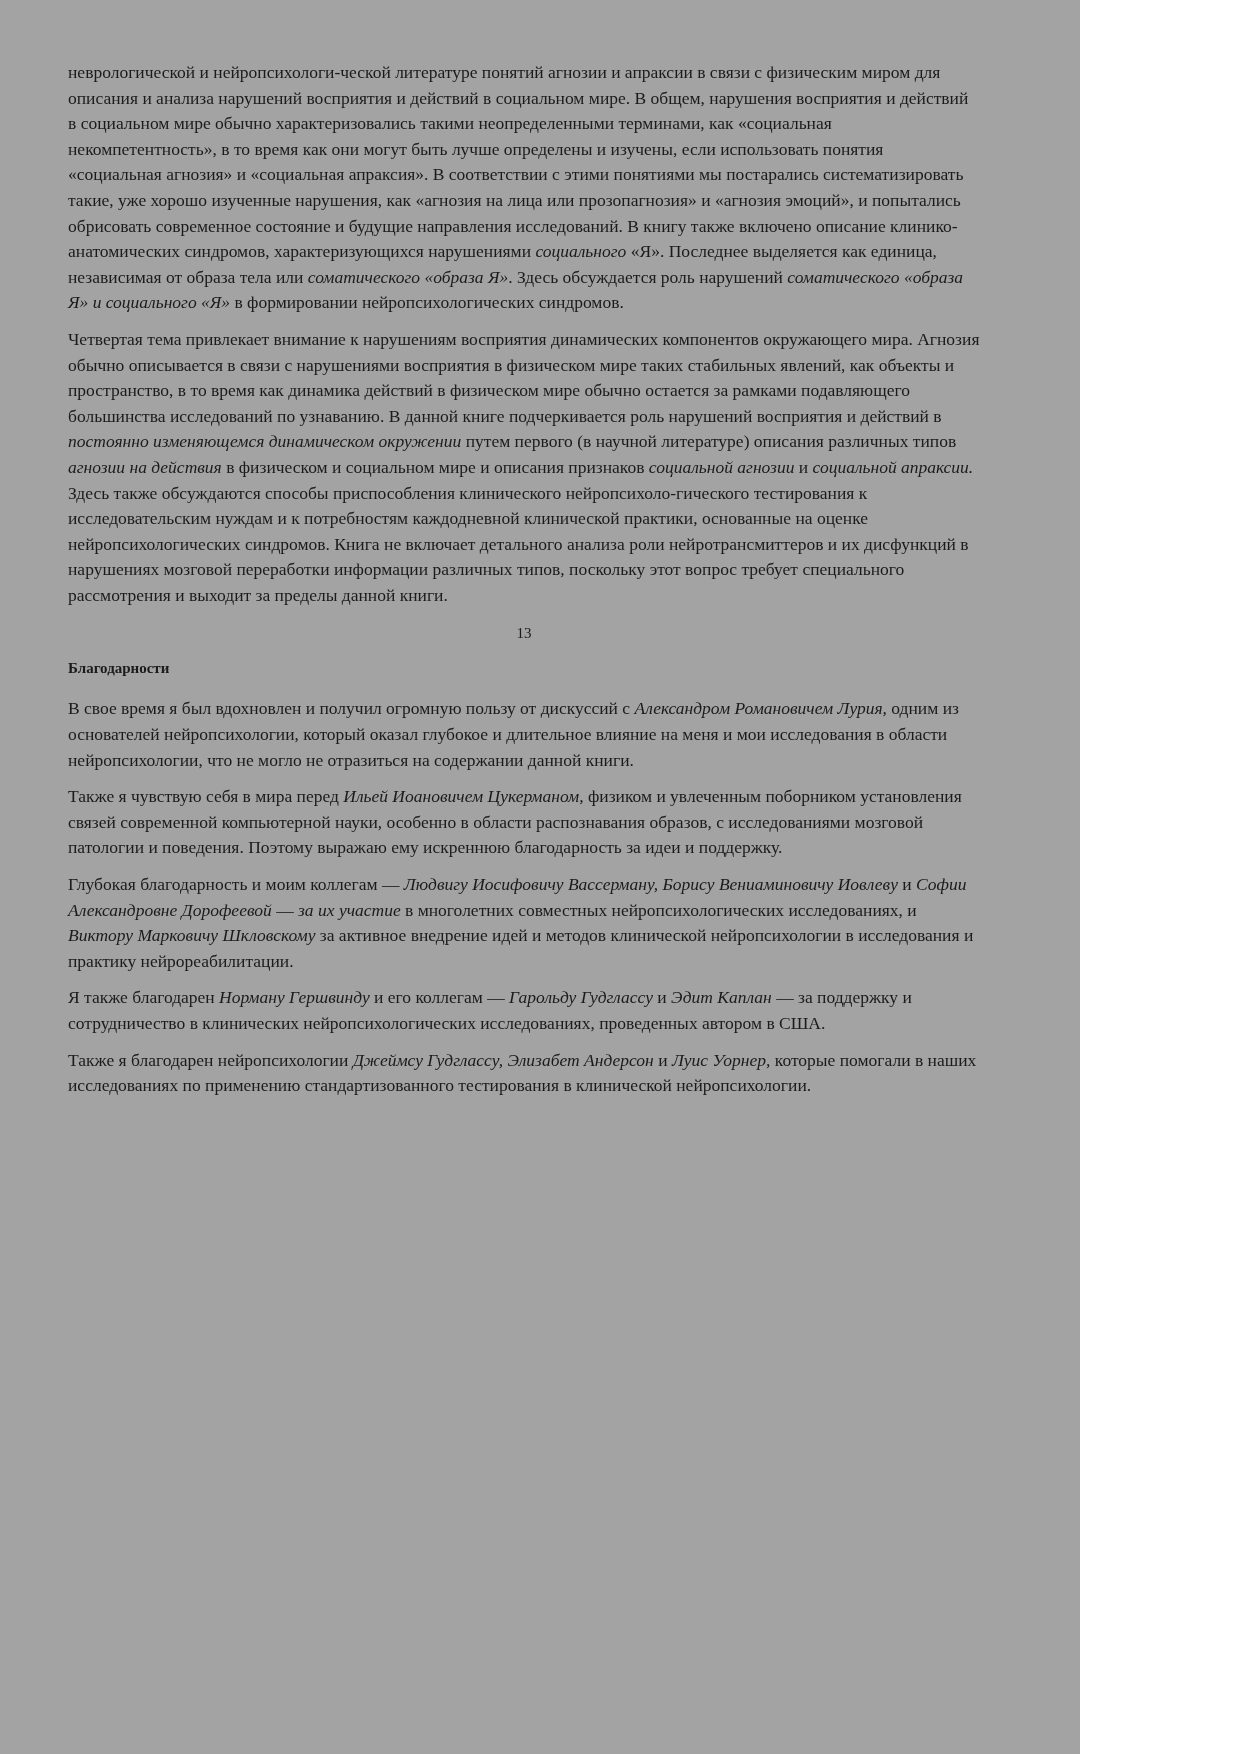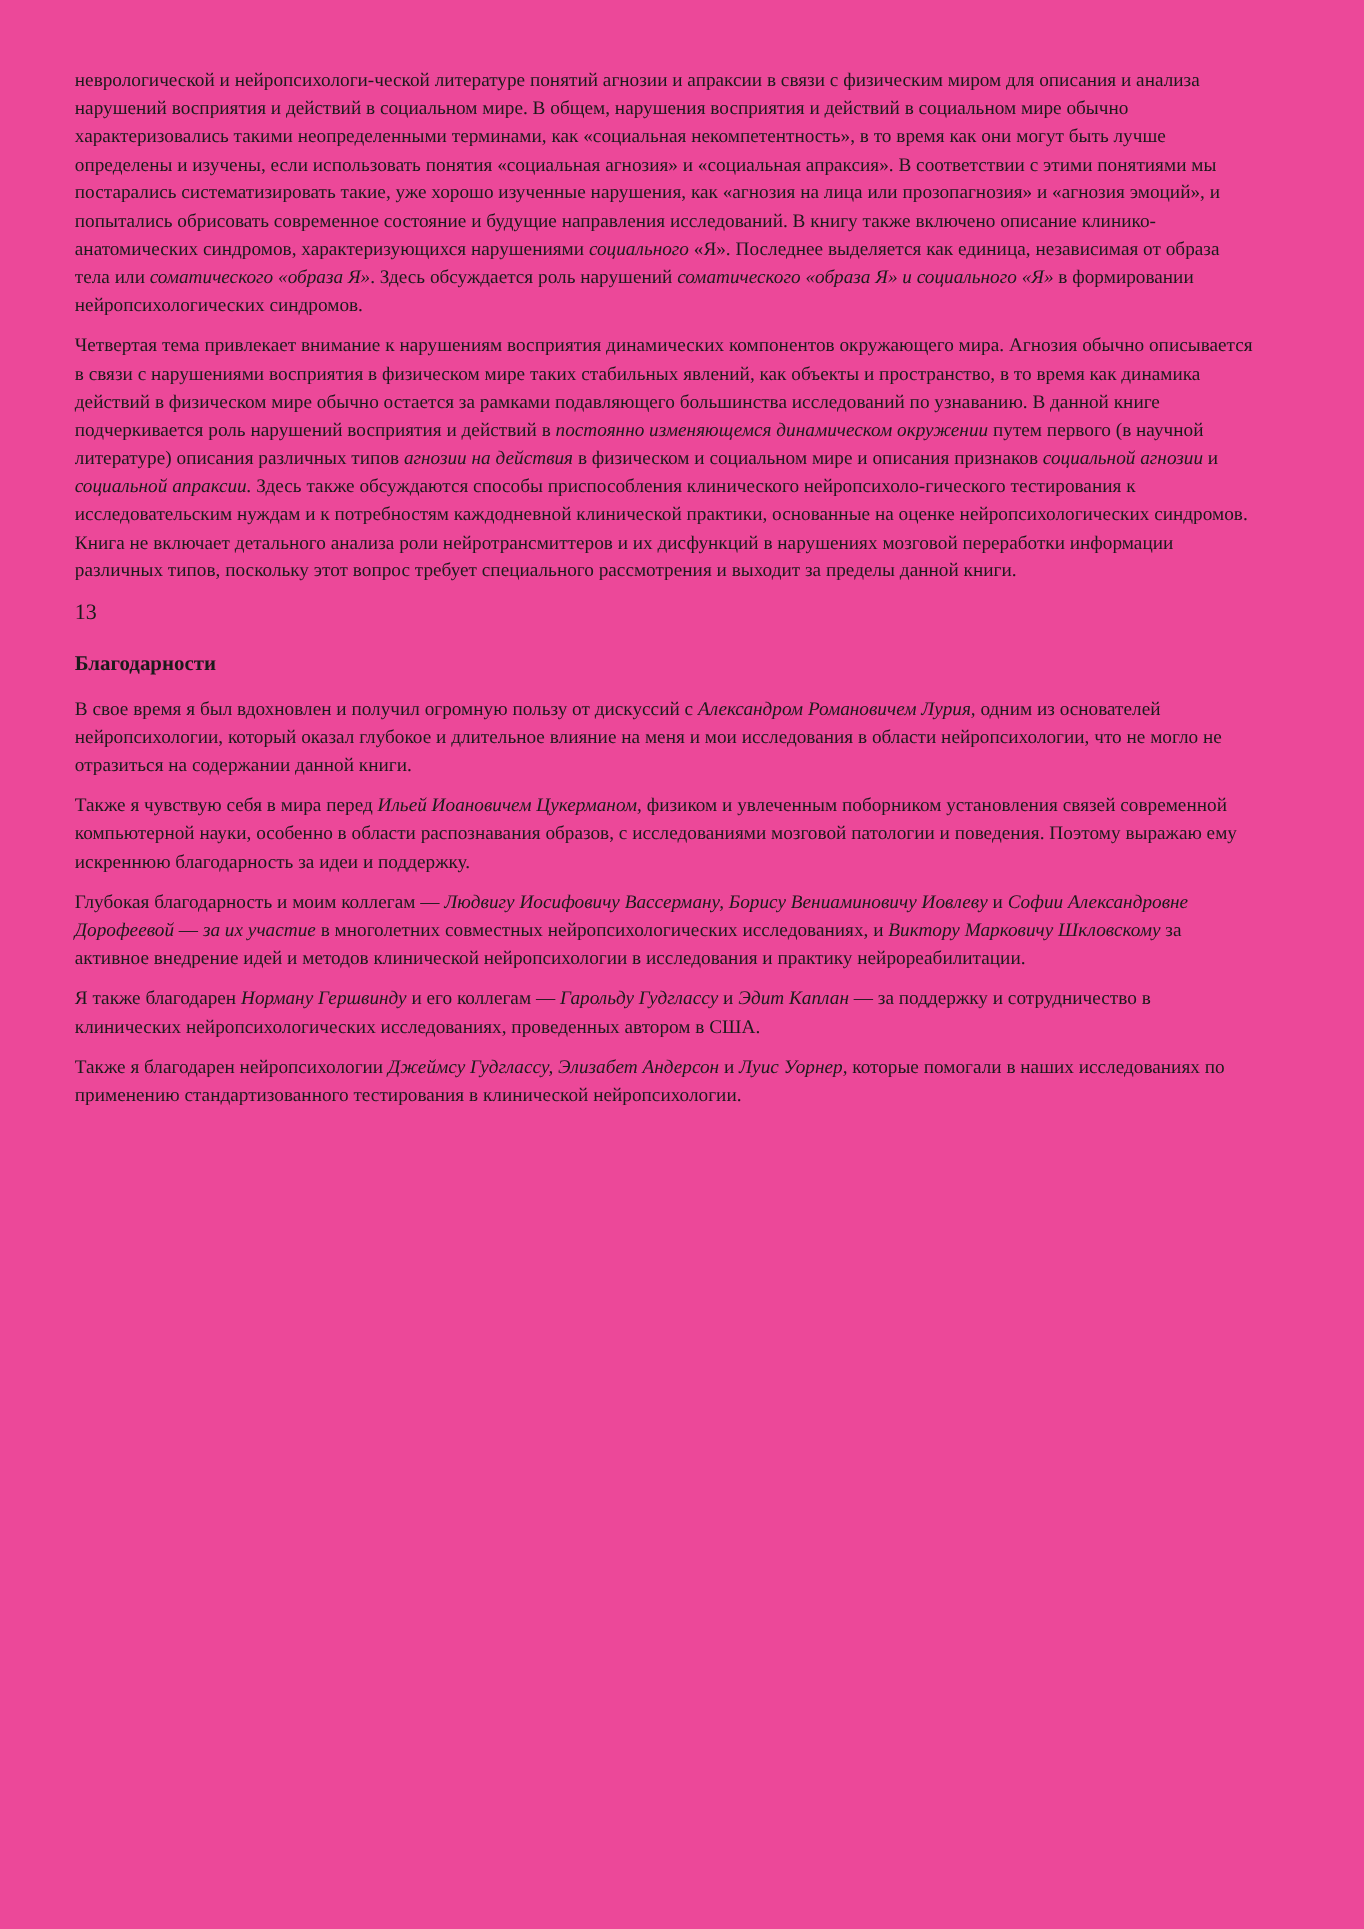--- a/index.html
+++ b/index.html
@@ -2,47 +2,48 @@
 <html><head>
 <meta charset="utf-8">
 <style>
   html, body {
     margin: 0;
     padding: 0;
     background: #ffffff;
   }
   .page {
     position: relative;
-    width: 1240px;
+    width: 1080px;
     min-height: 1754px;
     box-sizing: border-box;
     padding: 60px 100px 60px 68px;
-    background: #ec4899;
+    background: #a3a3a3;
     color: #1b1b1b;
     font-family: "Liberation Serif", "DejaVu Serif", serif;
     font-size: 17.5px;
     line-height: 25.6px;
     text-align: left;
   }
   .para {
     margin: 0 0 11px 0;
   }
   .para em {
     font-style: italic;
   }
   .page-number {
-    font-size: 20px;
+    font-size: 15px;
     line-height: 22px;
     margin: 14px 0 4px 0;
+    text-align: center;
   }
   .section-heading {
-    font-size: 19px;
+    font-size: 15px;
     font-weight: bold;
     line-height: 28px;
-    margin: 22px 0 14px 0;
+    margin: 10px 0 14px 0;
   }
 </style>
 </head>
 <body>
 
 <div class="page">
 
   <p class="para"><span>неврологической и нейропсихологи-ческой литературе понятий агнозии и апраксии в связи с физическим миром для описания и анализа нарушений восприятия и действий в социальном мире. В общем, нарушения восприятия и действий в социальном мире обычно характеризовались такими неопределенными терминами, как «социальная некомпетентность», в то время как они могут быть лучше определены и изучены, если использовать понятия «социальная агнозия» и «социальная апраксия». В соответствии с этими понятиями мы постарались систематизировать такие, уже хорошо изученные нарушения, как «агнозия на лица или прозопагнозия» и «агнозия эмоций», и попытались обрисовать современное состояние и будущие направления исследований. В книгу также включено описание клинико-анатомических синдромов, характеризующихся нарушениями </span><em>социального</em><span> «Я». Последнее выделяется как единица, независимая от образа тела или </span><em>соматического «образа Я»</em><span>. Здесь обсуждается роль нарушений </span><em>соматического «образа Я» и социального «Я»</em><span> в формировании нейропсихологических синдромов.</span></p>
   <p class="para"><span>Четвертая тема привлекает внимание к нарушениям восприятия динамических компонентов окружающего мира. Агнозия обычно описывается в связи с нарушениями восприятия в физическом мире таких стабильных явлений, как объекты и пространство, в то время как динамика действий в физическом мире обычно остается за рамками подавляющего большинства исследований по узнаванию. В данной книге подчеркивается роль нарушений восприятия и действий в </span><em>постоянно изменяющемся динамическом окружении</em><span> путем первого (в научной литературе) описания различных типов </span><em>агнозии на действия</em><span> в физическом и социальном мире и описания признаков </span><em>социальной агнозии</em><span> и </span><em>социальной апраксии.</em><span> Здесь также обсуждаются способы приспособления клинического нейропсихоло-гического тестирования к исследовательским нуждам и к потребностям каждодневной клинической практики, основанные на оценке нейропсихологических синдромов. Книга не включает детального анализа роли нейротрансмиттеров и их дисфункций в нарушениях мозговой переработки информации различных типов, поскольку этот вопрос требует специального рассмотрения и выходит за пределы данной книги.</span></p>
 

